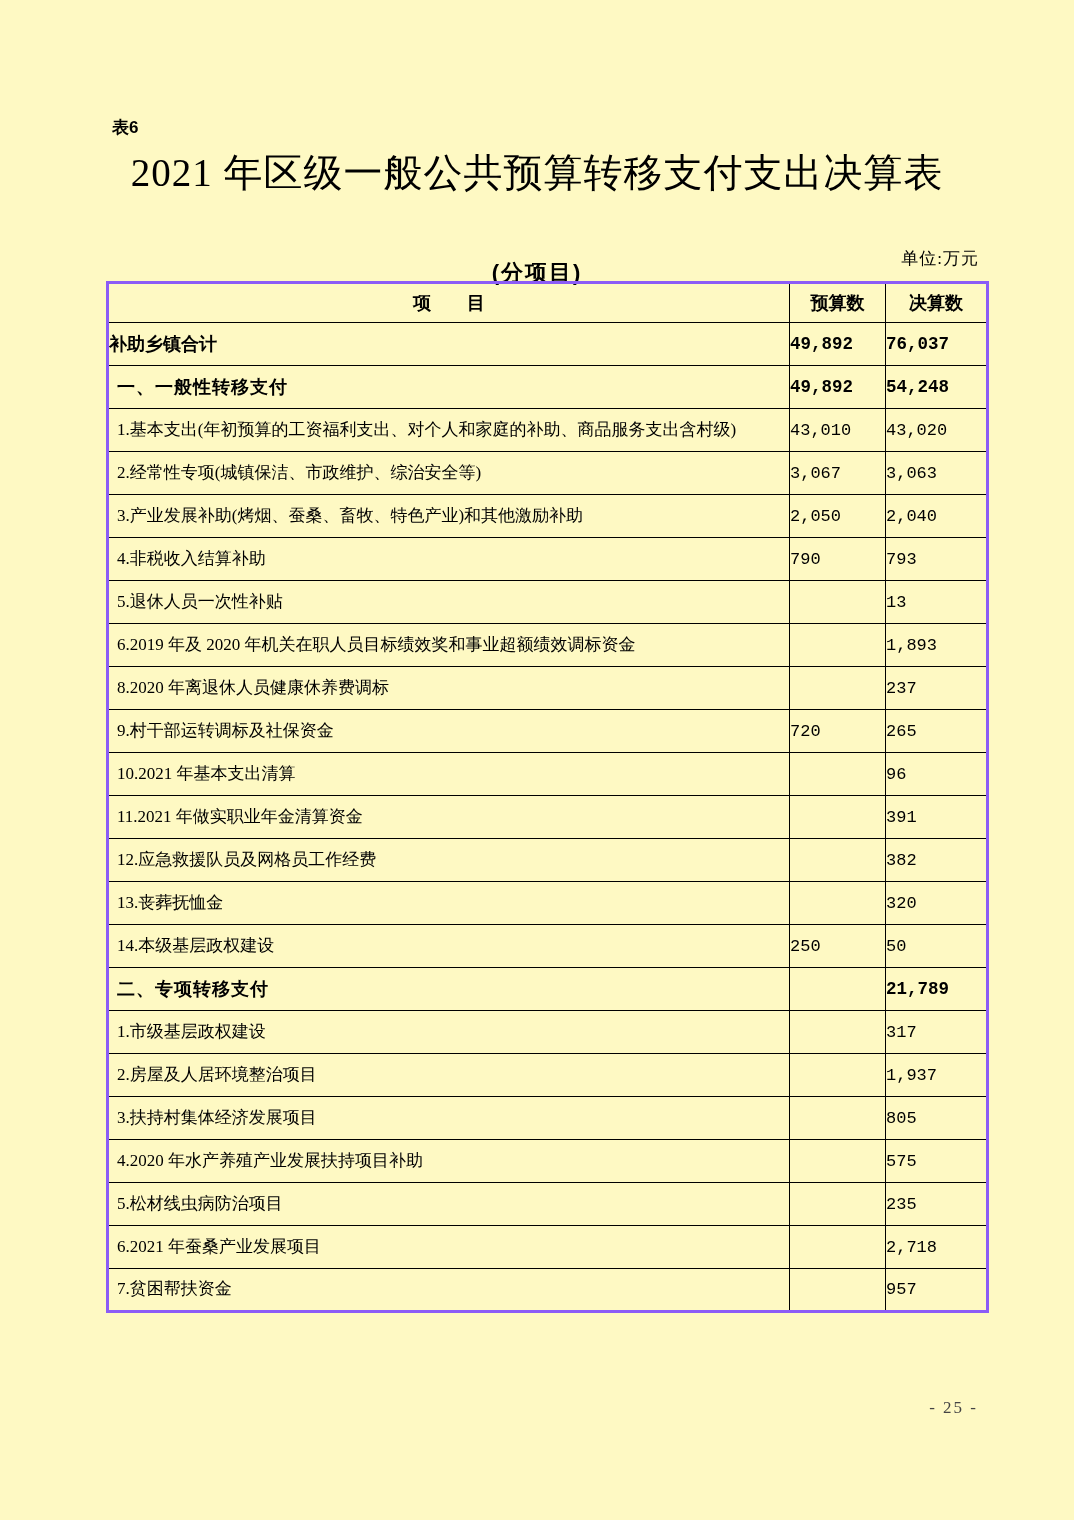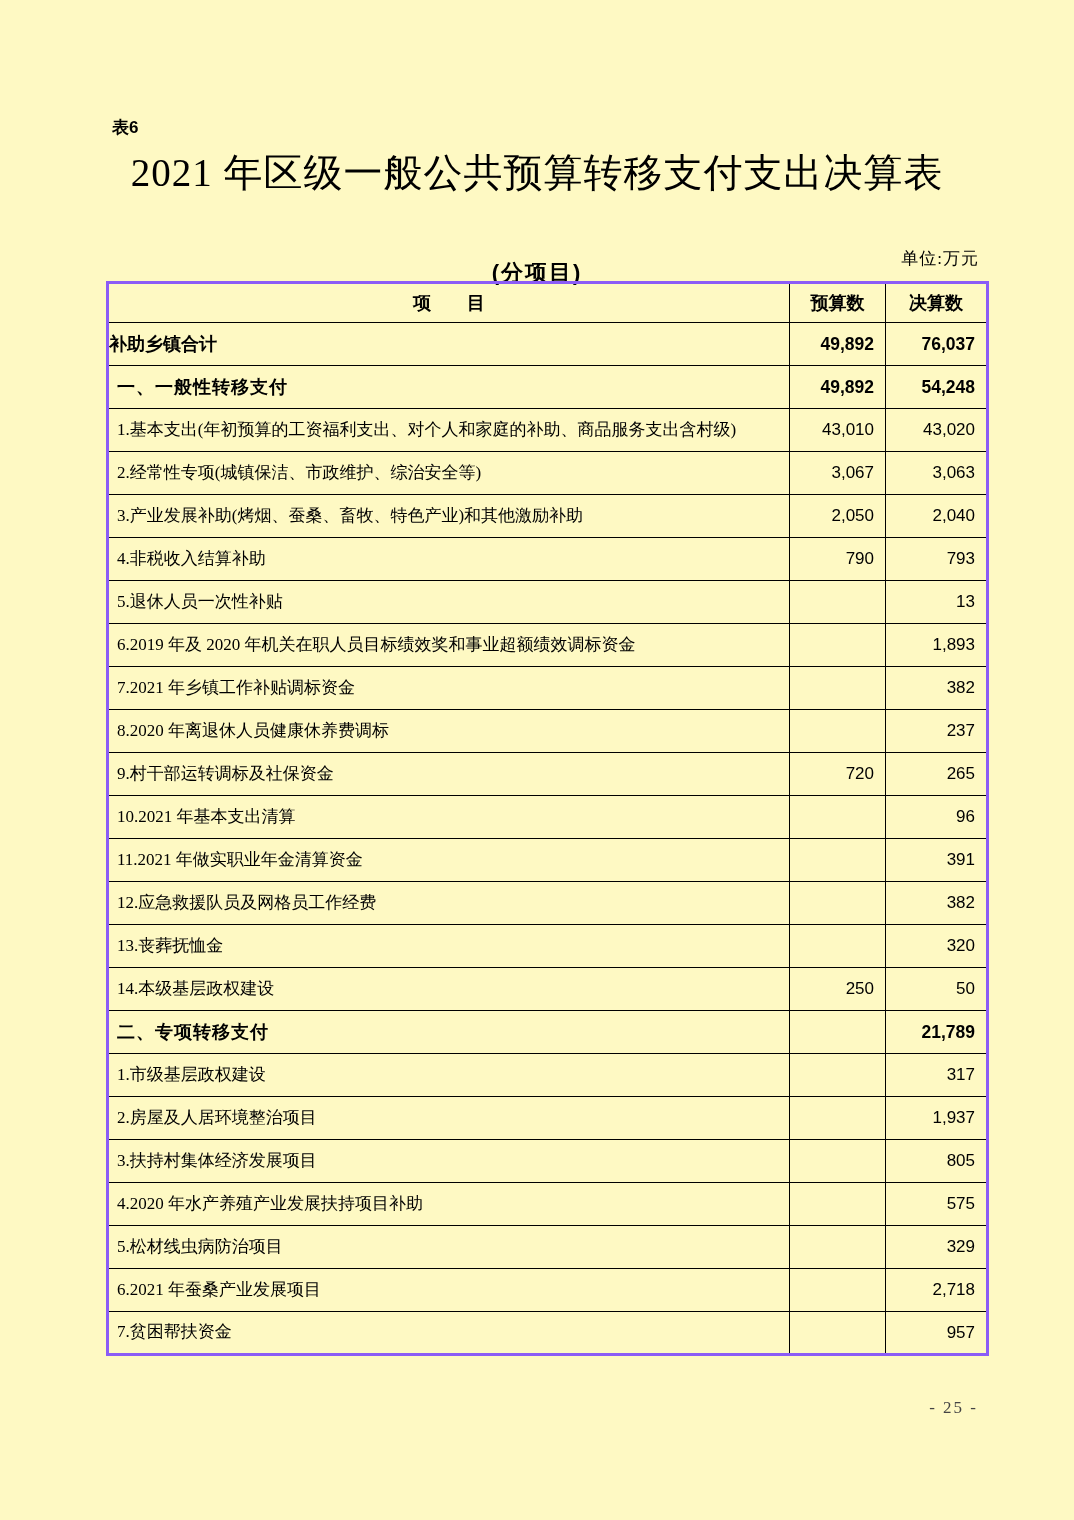--- a/index.html
+++ b/index.html
@@ -52,22 +52,22 @@
     font-family:"Liberation Sans","DejaVu Sans",sans-serif;
     font-weight:700; font-size:18px; text-align:center;
   }
   .budget-table tbody tr { height:43px; }
   td.cell-label {
     font-size:17px; text-align:left;
     padding:4px 8px 4px 26px; text-indent:-18px;
     line-height:1.35;
   }
   td.cell-budget, td.cell-final {
-    font-size:17px; text-align:right; padding-right:11px;
-    font-family:Liberation Sans, sans-serif;
+    font-size:17px; padding-right:11px;
+    font-family:Liberation Mono, monospace;
   }
   tr.row-total { height:40px; }
   tr.row-total td.cell-label {
     text-align:left; padding:0; text-indent:0;
     font-family:"Liberation Sans","DejaVu Sans",sans-serif;
     font-weight:700; font-size:18px;
   }
   tr.row-section td.cell-label {
     font-family:Liberation Sans, sans-serif;
     font-weight:700; font-size:18px; text-indent:0; padding-left:8px;
@@ -143,25 +143,20 @@
           <td class="cell-label">5.退休人员一次性补贴</td>
           <td class="cell-budget"></td>
           <td class="cell-final">13</td>
         </tr>
         <tr class="row-item">
           <td class="cell-label">6.2019 年及 2020 年机关在职人员目标绩效奖和事业超额绩效调标资金</td>
           <td class="cell-budget"></td>
           <td class="cell-final">1,893</td>
         </tr>
         <tr class="row-item">
-          <td class="cell-label">7.2021 年乡镇工作补贴调标资金</td>
-          <td class="cell-budget"></td>
-          <td class="cell-final">382</td>
-        </tr>
-        <tr class="row-item">
           <td class="cell-label">8.2020 年离退休人员健康休养费调标</td>
           <td class="cell-budget"></td>
           <td class="cell-final">237</td>
         </tr>
         <tr class="row-item">
           <td class="cell-label">9.村干部运转调标及社保资金</td>
           <td class="cell-budget">720</td>
           <td class="cell-final">265</td>
         </tr>
         <tr class="row-item">
@@ -210,21 +205,21 @@
           <td class="cell-final">805</td>
         </tr>
         <tr class="row-item">
           <td class="cell-label">4.2020 年水产养殖产业发展扶持项目补助</td>
           <td class="cell-budget"></td>
           <td class="cell-final">575</td>
         </tr>
         <tr class="row-item">
           <td class="cell-label">5.松材线虫病防治项目</td>
           <td class="cell-budget"></td>
-          <td class="cell-final">329</td>
+          <td class="cell-final">235</td>
         </tr>
         <tr class="row-item">
           <td class="cell-label">6.2021 年蚕桑产业发展项目</td>
           <td class="cell-budget"></td>
           <td class="cell-final">2,718</td>
         </tr>
         <tr class="row-item">
           <td class="cell-label">7.贫困帮扶资金</td>
           <td class="cell-budget"></td>
           <td class="cell-final">957</td>

